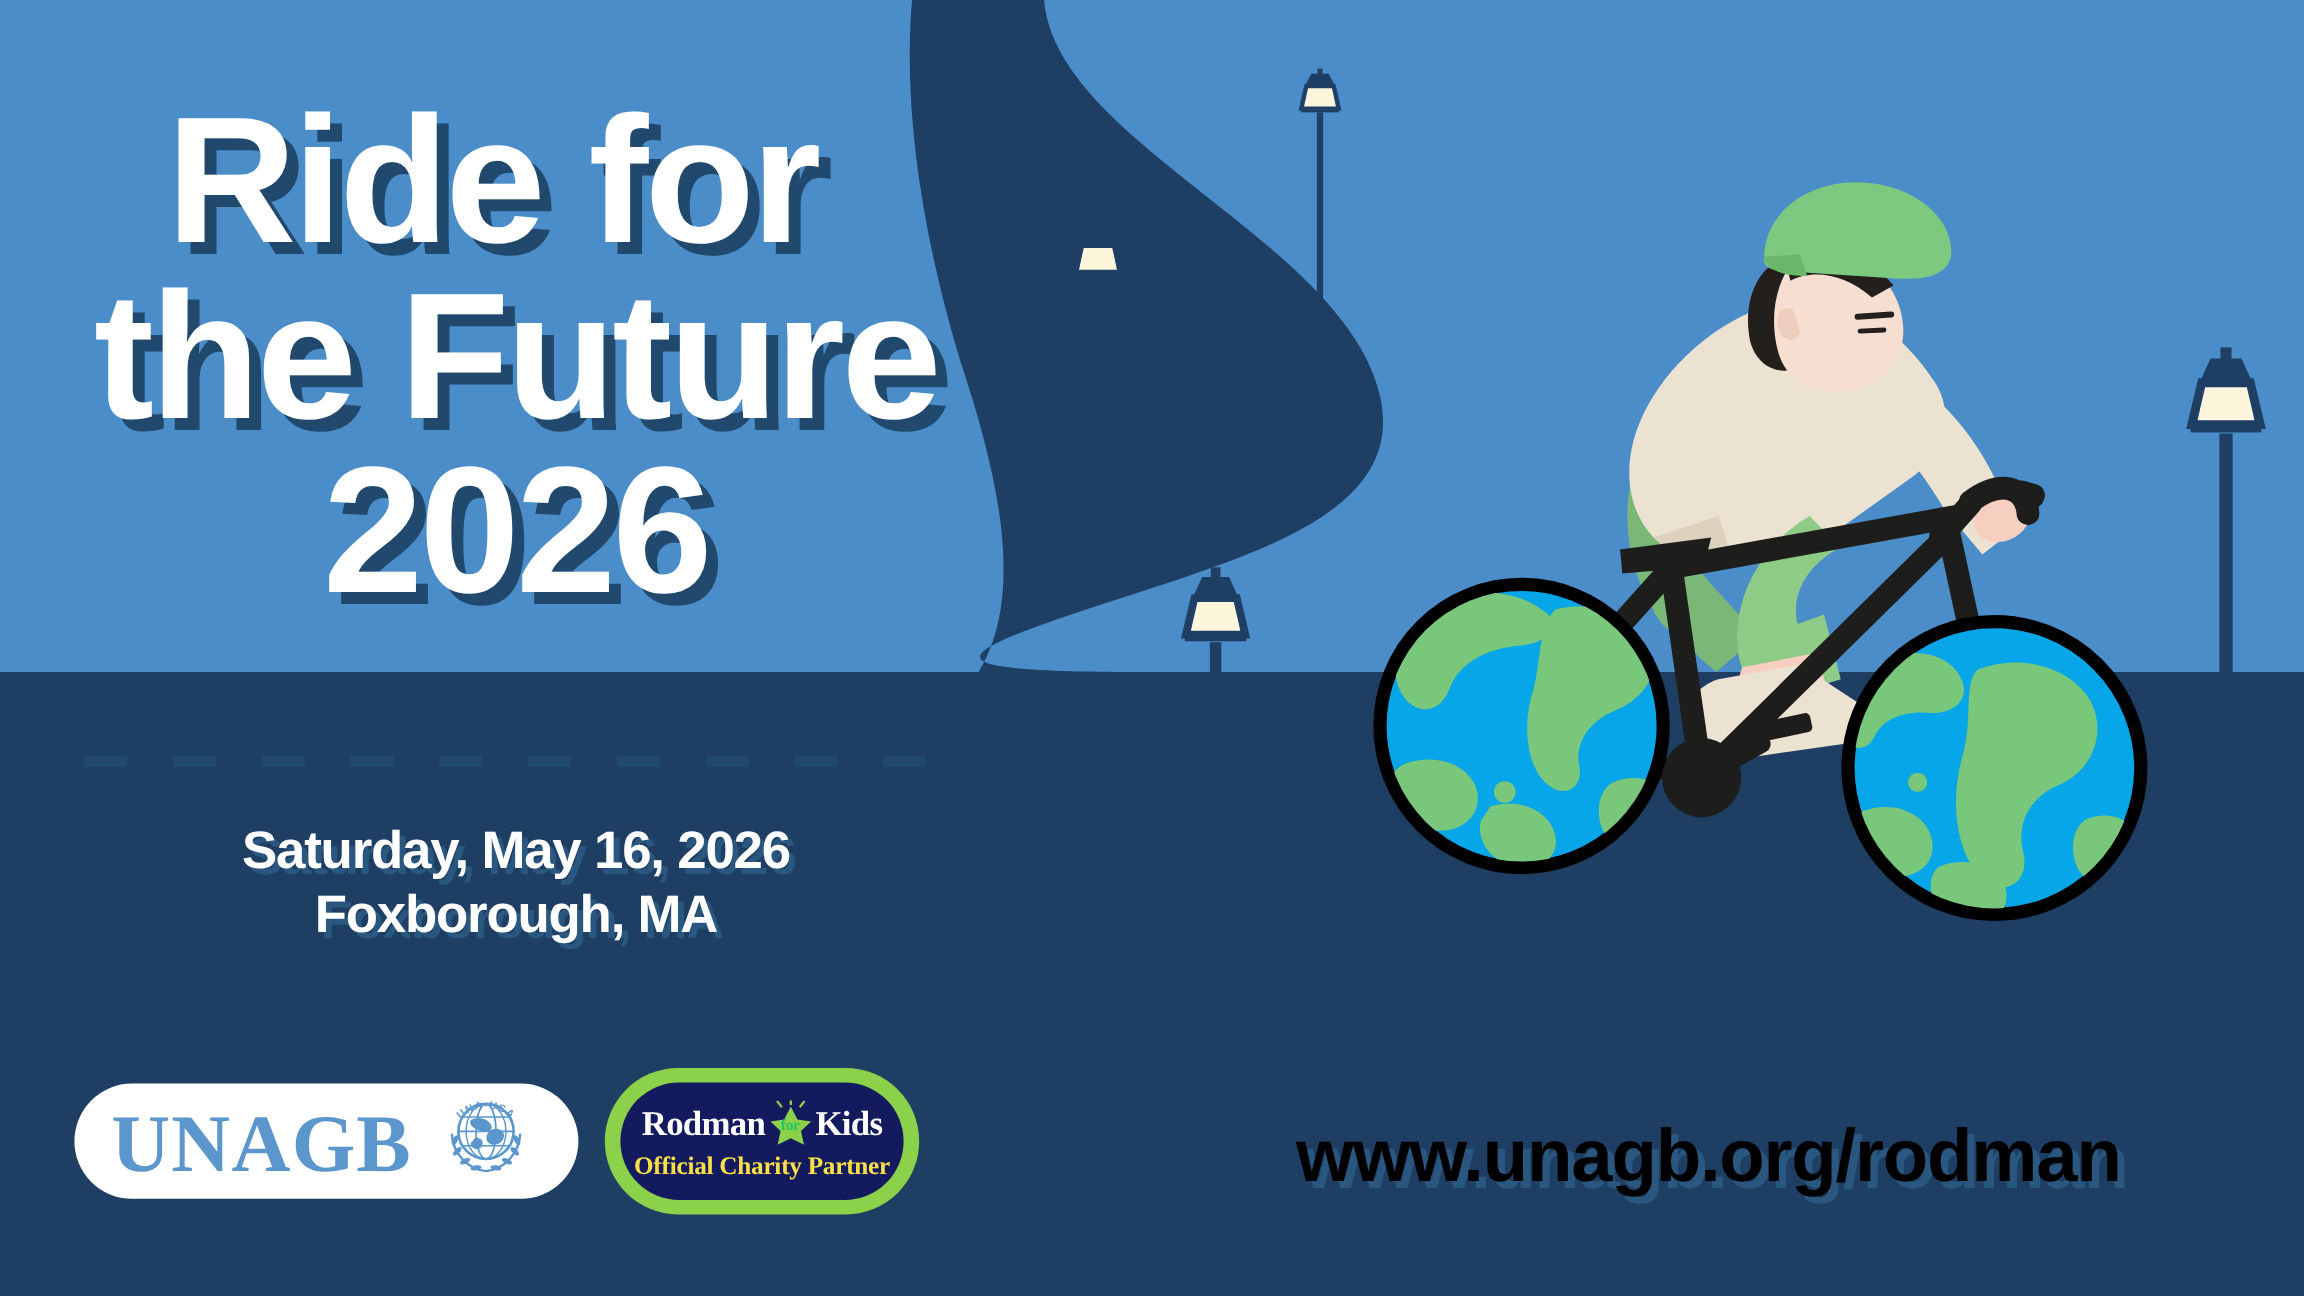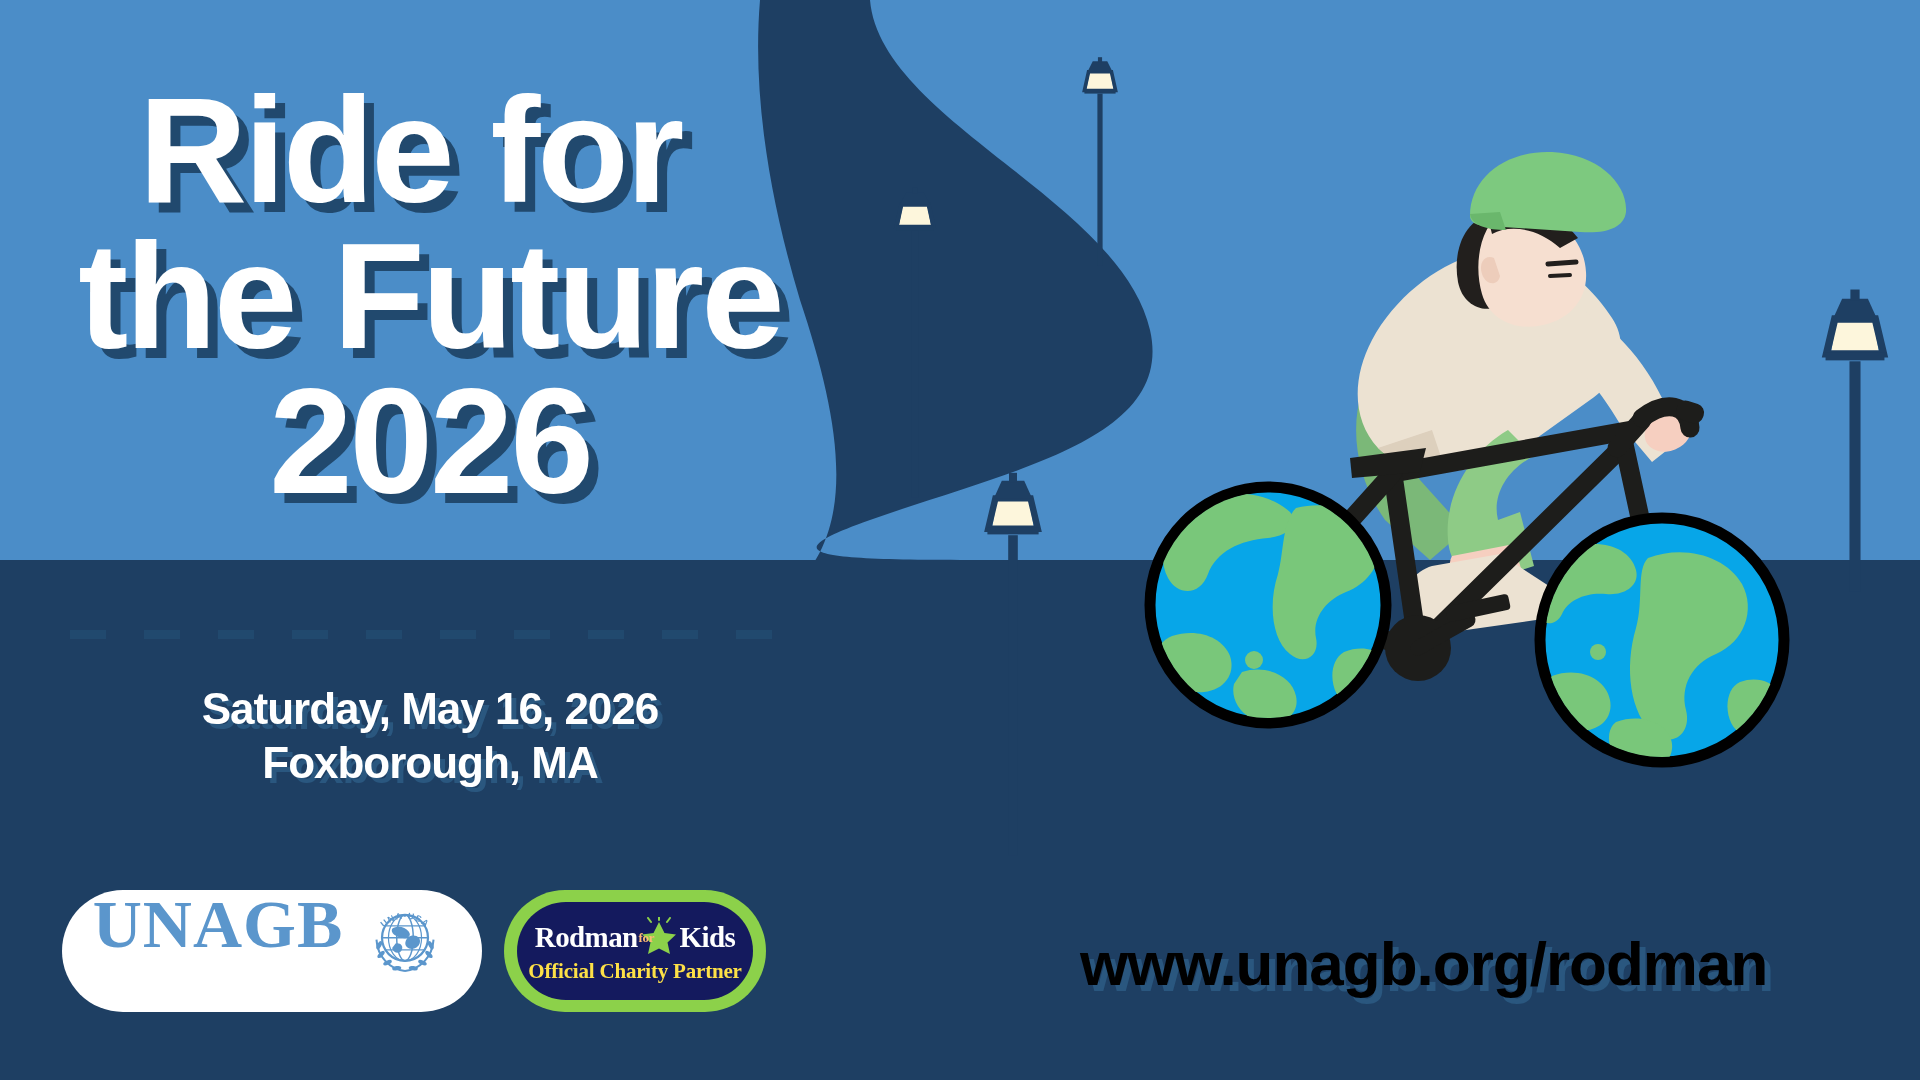--- a/index.html
+++ b/index.html
@@ -71,28 +71,28 @@
   
   .logo-strip {
     position:absolute;
     left:62px; top:890px;
     display:flex;
     align-items:center;
     gap:22px;
   }
 
   .unagb-pill {
-    width:420px; height:122px;
+    width:420px; height:96px;
     background:#ffffff;
     border-radius:61px;
     display:flex;
-    align-items:flex-start;
+    align-items:flex-end;
     justify-content:center;
     gap:16px;
-    padding:0 26px;
+    padding:12px 26px;
   }
   .unagb-word {
     font-family:"Liberation Serif", serif;
     font-weight:bold;
     font-size:68px;
     color:#5b96cc;
     letter-spacing:1px;
     line-height:1;
   }
   .un-emblem { width:92px; height:92px; flex:none; }
@@ -129,24 +129,24 @@
     font-weight:bold;
     font-size:29px;
     letter-spacing:-0.6px;
   }
   .star-wrap { position:relative; width:40px; height:40px; flex:none; }
   .star-wrap svg { position:absolute; inset:0; }
   .star-for {
     position:absolute;
     left:0; top:14px;
     width:40px;
-    text-align:left;
+    text-align:center;
     font-size:13px;
     font-weight:bold;
-    color:#fdba74;
+    color:#22c55e;
     letter-spacing:-0.3px;
   }
   .rodman-tag {
     color:#fde047;
     font-weight:bold;
     font-size:21px;
     letter-spacing:-0.2px;
     line-height:1.25;
   }
 

